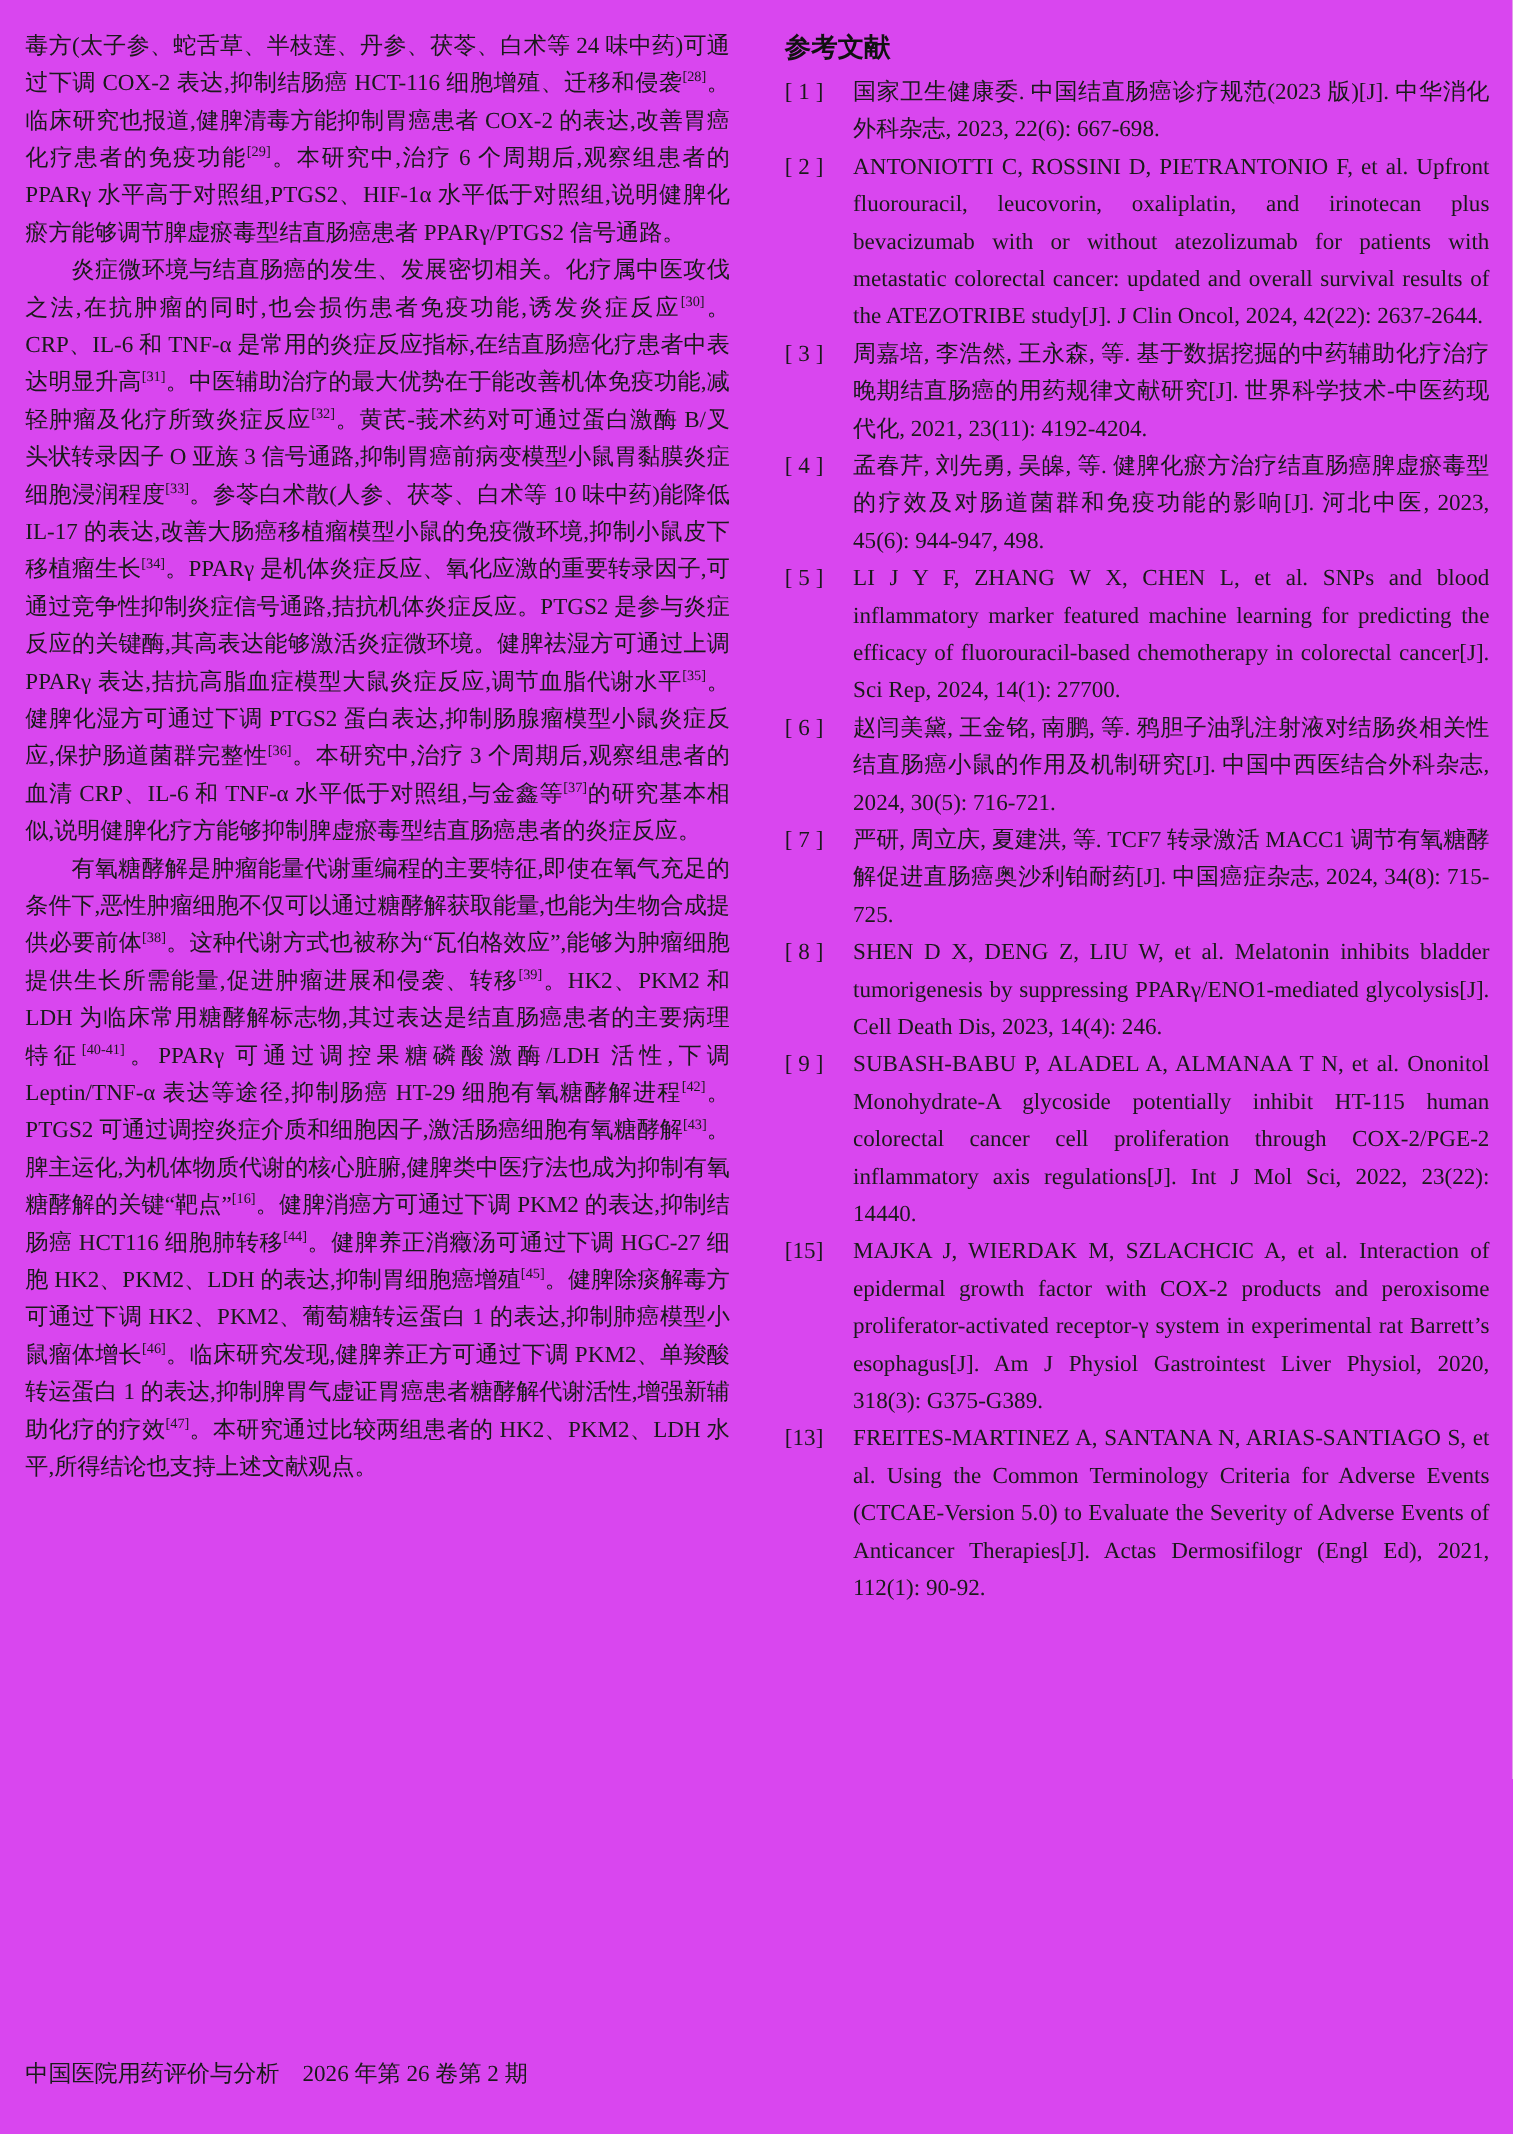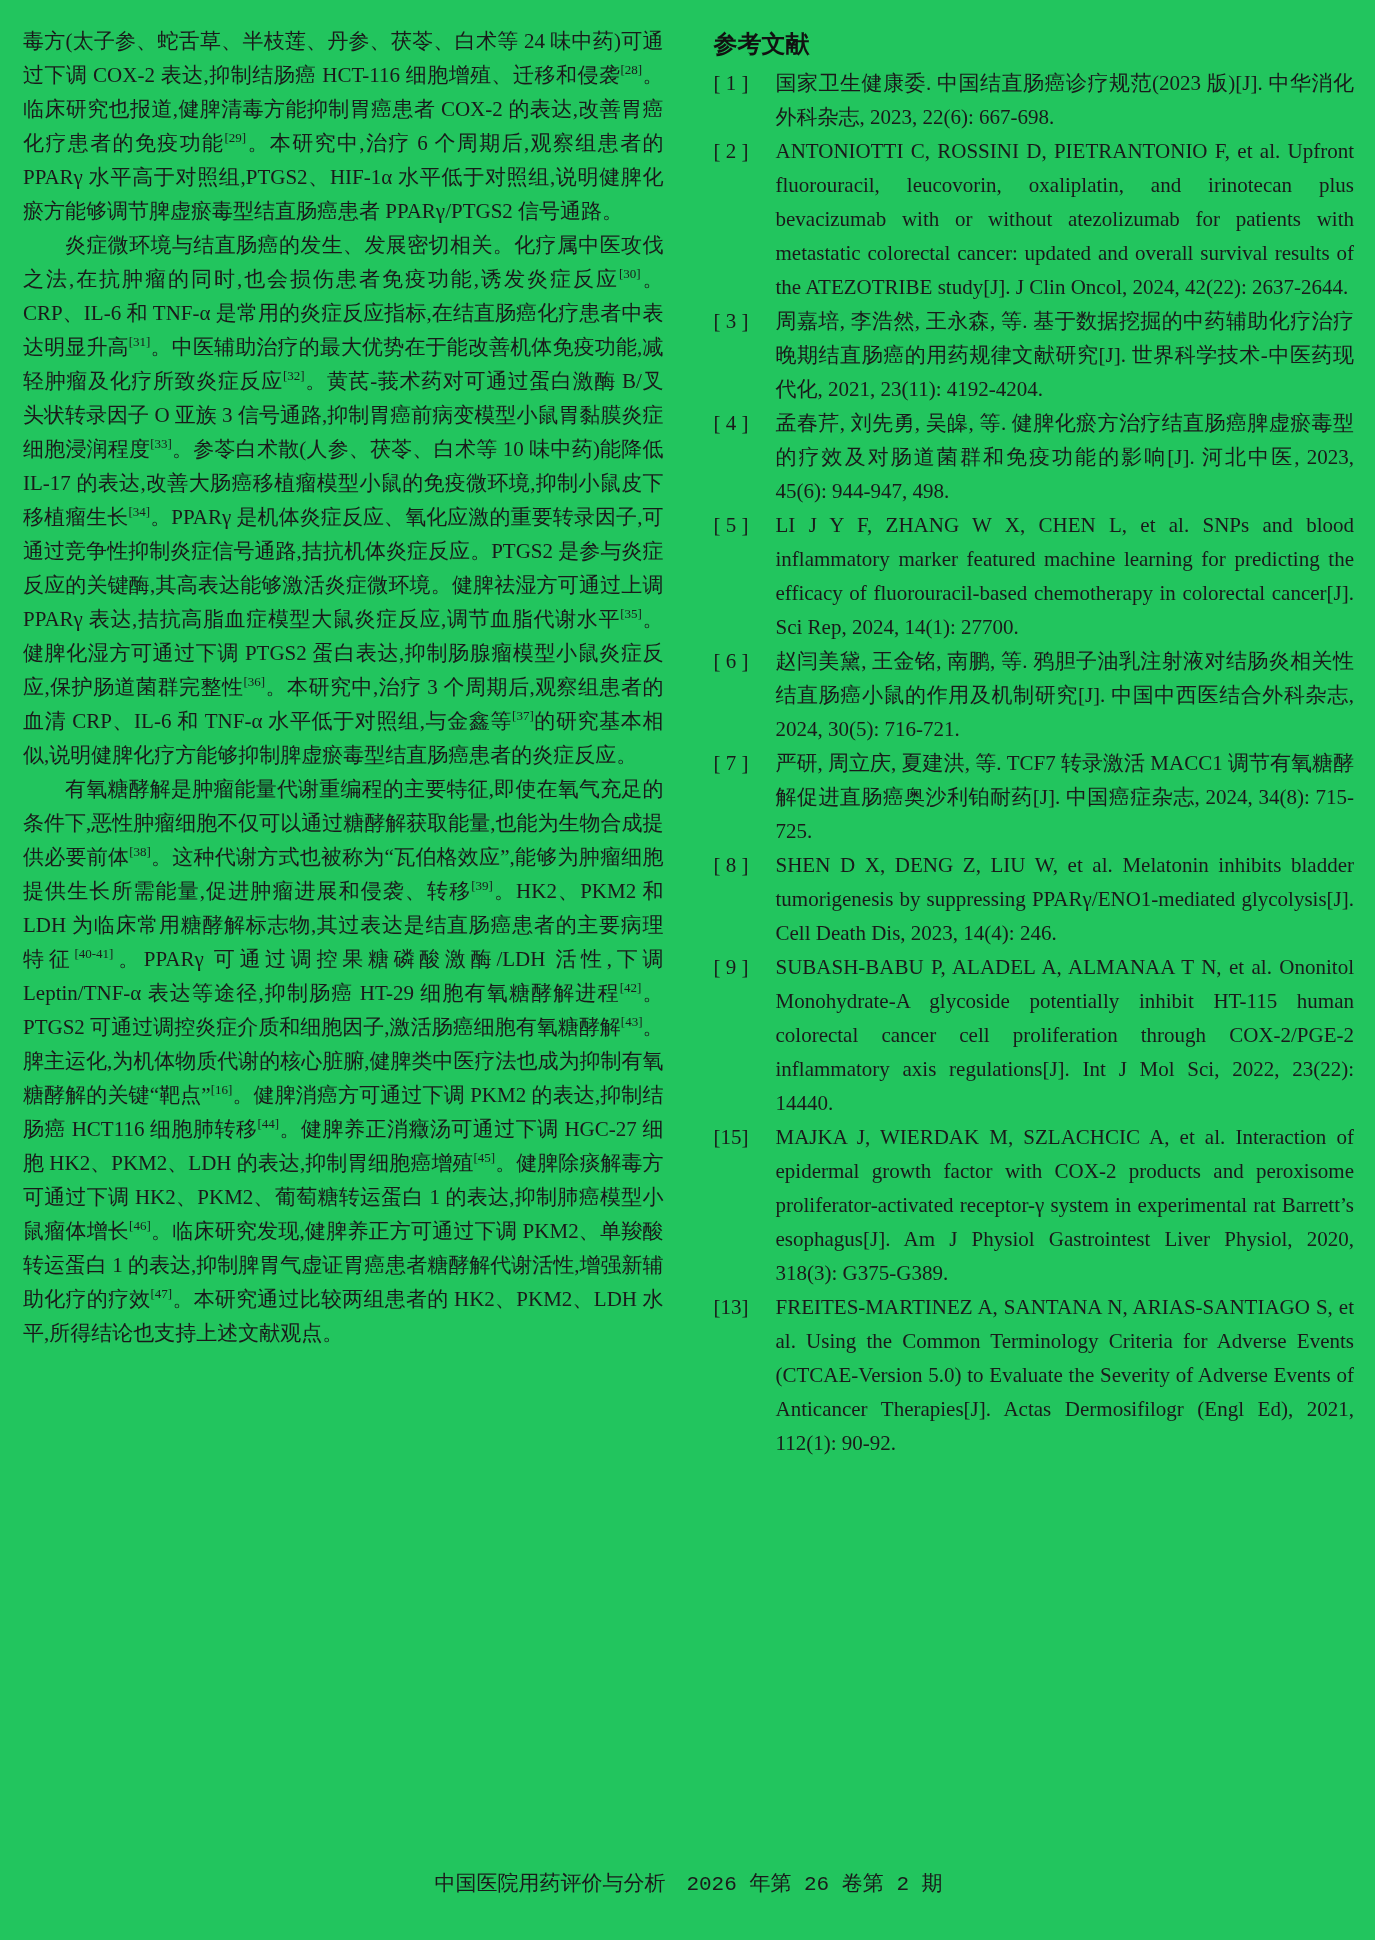--- a/index.html
+++ b/index.html
@@ -1,21 +1,21 @@
 <!DOCTYPE html>
 <html><head>
 <meta charset="utf-8">
 <style>
   html, body { margin: 0; padding: 0; background: #e8e8e8; }
   .page {
     position: relative;
     width: 1375px;
     height: 1940px;
     margin: 0 auto;
-    background: #22c55e;
+    background: #d946ef;
     color: #1a1a1a;
     font-family: "Liberation Serif", "DejaVu Serif", serif;
     overflow: hidden;
   }
   .columns {
     display: flex;
     gap: 50px;
     padding: 24px 21px 0 23px;
   }
   .col {
@@ -58,24 +58,23 @@
   .ref-text {
     flex: 1;
     text-align: justify;
   }
   .footer {
     position: absolute;
     left: 23px;
     right: 21px;
     top: 1868px;
     display: flex;
-    justify-content: center;
+    justify-content: flex-start;
     font-size: 21px;
     line-height: 34px;
-    font-family: Liberation Mono, monospace;
   }
 </style>
 </head>
 <body>
 
 <div class="page">
   <div class="columns">
 
     <div class="col">
       <p>毒方(太子参、蛇舌草、半枝莲、丹参、茯苓、白术等 24 味中药)可通过下调 COX-2 表达,抑制结肠癌 HCT-116 细胞增殖、迁移和侵袭<sup>[28]</sup>。临床研究也报道,健脾清毒方能抑制胃癌患者 COX-2 的表达,改善胃癌化疗患者的免疫功能<sup>[29]</sup>。本研究中,治疗 6 个周期后,观察组患者的 PPARγ 水平高于对照组,PTGS2、HIF-1α 水平低于对照组,说明健脾化瘀方能够调节脾虚瘀毒型结直肠癌患者 PPARγ/PTGS2 信号通路。</p>

